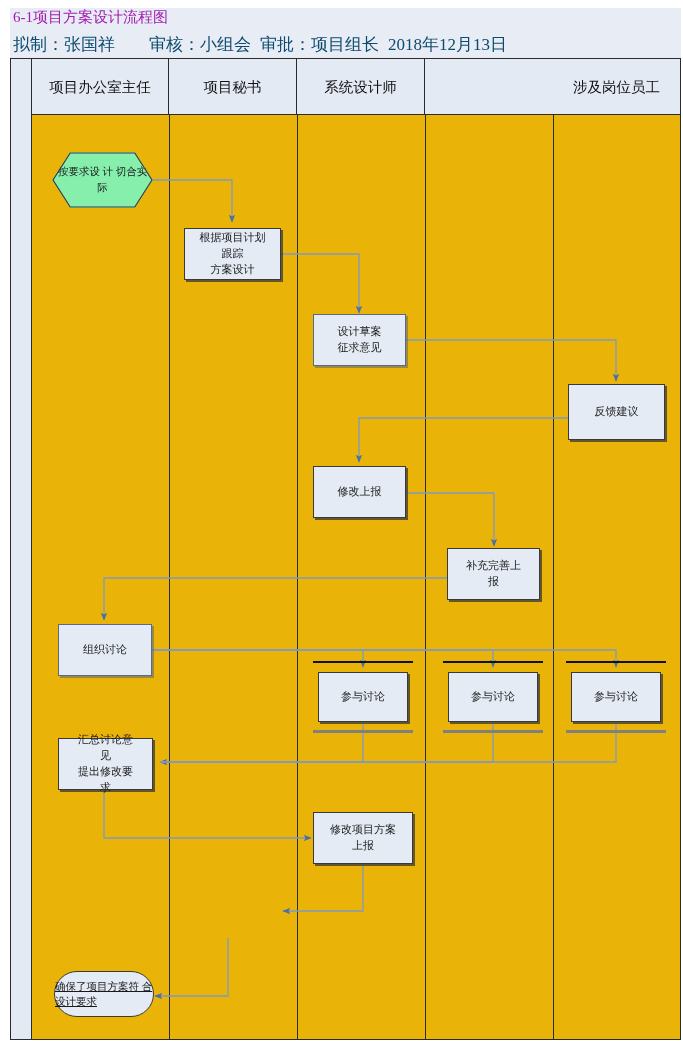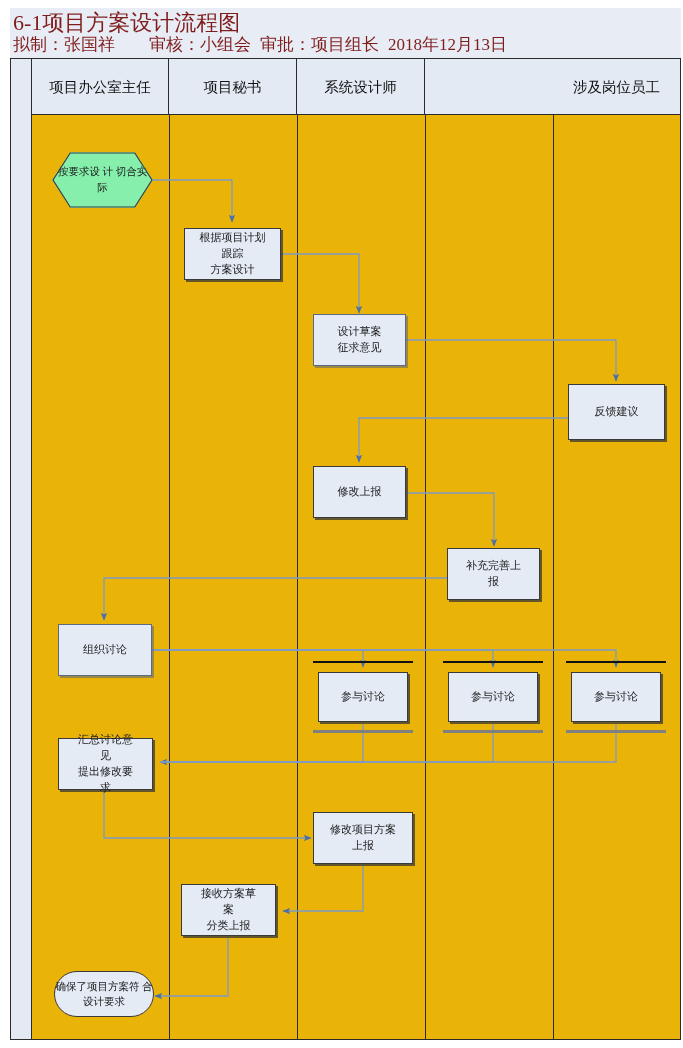--- a/index.html
+++ b/index.html
@@ -18,30 +18,30 @@
   
   #title-block{
     position:absolute;
     left:10px; top:8px;
     width:671px; height:50px;
     background:#e8edf5;
   }
   .title-line1{
     position:absolute;
     left:3px; top:0px;
-    font-size:22px;
-    color:#7f1d1d;
+    font-size:15px;
+    color:#a21caf;
     white-space:nowrap;
     letter-spacing:0px;
   }
   .title-line2{
     position:absolute;
     left:3px; top:25px;
     font-size:17px;
-    color:#7f1d1d;
+    color:#0c4a6e;
     white-space:nowrap;
   }
   .t2-seg{display:inline-block;}
   .sp-wide{display:inline-block;width:34px;}
   .sp-mid{display:inline-block;width:9px;}
 
   
   #lane-table{
     position:absolute;
     left:10px; top:58px;
@@ -139,24 +139,25 @@
 
   .term{
     position:absolute;
     box-sizing:border-box;
     background:#e4ebf5;
     border:1px solid #3a3a3a;
     border-radius:26px;
     display:flex;
     align-items:center;
     justify-content:center;
-    text-align:center;
+    text-align:left;
     font-size:10.5px;
     line-height:1.45;
     color:#1a1a1a;
+    text-decoration:underline;
   }
 
   
   .bar-top{
     position:absolute;
     height:2px;
     background:#111111;
   }
   .bar-bottom{
     position:absolute;
@@ -282,23 +283,19 @@
 
   <div class="node dark" style="left:313px;top:812px;width:100px;height:52px;">
     <span class="lbl">修改项目方案上报</span>
   </div>
 
   <div class="node dark" style="left:58px;top:738px;width:95px;height:52px;">
     <span class="lbl">汇总讨论意见
 提出修改要求</span>
   </div>
 
-  <div class="node dark" style="left:181px;top:884px;width:95px;height:52px;">
-    <span class="lbl">接收方案草案
-分类上报</span>
-  </div>
 
   <div class="term" style="left:54px;top:971px;width:100px;height:46px;">
     <span class="lbl">确保了项目方案符
 合设计要求</span>
   </div>
 
 </div>
 
 </body></html>

